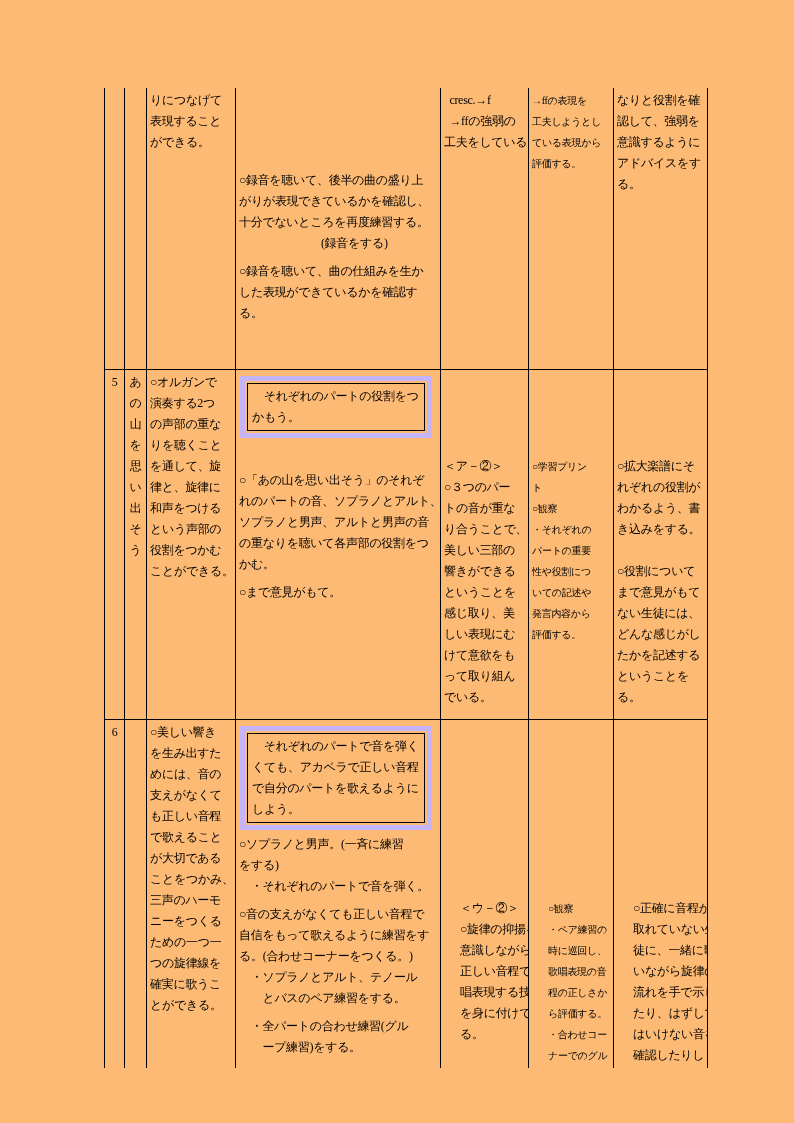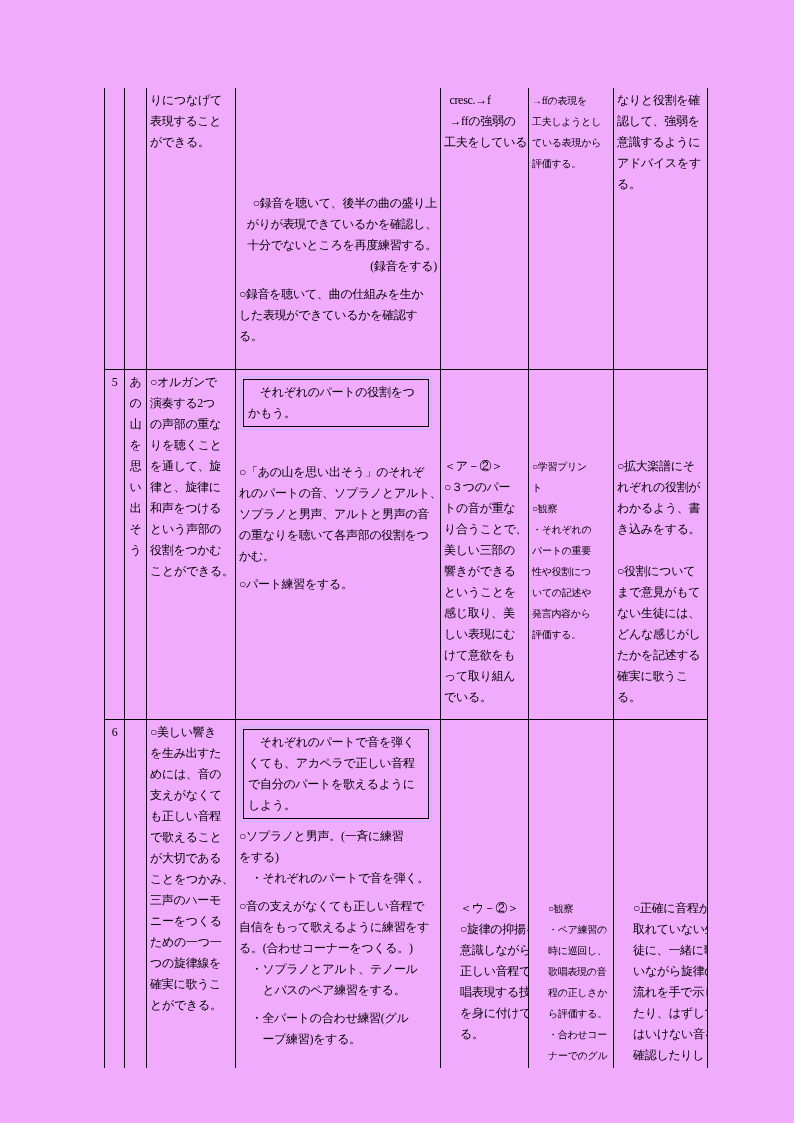--- a/index.html
+++ b/index.html
@@ -1,19 +1,19 @@
 <!DOCTYPE html>
 <html><head>
 <meta charset="utf-8">
 <style>
   html,body{margin:0;padding:0;background:#ffffff;}
   .page{
     position:relative;
     width:794px;height:1123px;
-    background:#f0abfc;
+    background:#fdba74;
     font-family:"Liberation Serif","DejaVu Serif",serif;
     color:#000;
     overflow:hidden;
   }
   table.plan{
     position:absolute;left:104px;top:88px;
     border-collapse:collapse;table-layout:fixed;
     width:603px;
   }
   table.plan td{
@@ -34,25 +34,25 @@
   }
   td.c5 .txt{font-size:12px;}
   td.c6 .txt{font-size:10px;}
   td.c7 .txt{font-size:12px;}
   td.cnum .txt, td.cunit .txt{text-align:center;}
   .para + .para{margin-top:7px;}
   .mt4{margin-top:4px;}
   .mt29{margin-top:32px;}
   .mt84{margin-top:84px;}
   .mt88{margin-top:88px;}
-  .mt105{margin-top:103px;text-align:right;}
+  .mt105{margin-top:80px;}
   .mt176{margin-top:176px;margin-left:16px;}
   .callout{
     position:relative;
-    border:1px solid #c4b5fd;
+    border:5px solid #c4b5fd;
     margin:4px 5px 0 1px;
     padding:5px 7px;
   }
   .callout::after{
     content:"";
     position:absolute;inset:2px;
     border:1px solid #000;
     pointer-events:none;
   }
 </style>
@@ -143,21 +143,21 @@
       <td>
         <div class="callout">
               <div class="txt">　それぞれのパートの役割をつ
 かもう。</div>
             </div>
         <div class="txt para mt29">○「あの山を思い出そう」のそれぞ
 れのパートの音、ソプラノとアルト、
 ソプラノと男声、アルトと男声の音
 の重なりを聴いて各声部の役割をつ
 かむ。</div>
-        <div class="txt para mt88">○パート練習をする。</div>
+        <div class="txt para mt88">○まで意見がもて。</div>
       </td>
       <td class="c5">
             <div class="txt mt84">＜ア－②＞
 ○３つのパー
 トの音が重な
 り合うことで、
 美しい三部の
 響きができる
 ということを
 感じ取り、美
@@ -181,21 +181,21 @@
             <div class="txt mt84">○拡大楽譜にそ
 れぞれの役割が
 わかるよう、書
 き込みをする。
 
 ○役割について
 まで意見がもて
 ない生徒には、
 どんな感じがし
 たかを記述する
-確実に歌うこ
+ということを
 る。</div>
           </td>
     </tr>
 
     <tr class="row6">
       <td class="cnum">
             <div class="txt">6</div>
           </td>
       <td class="cunit">
             <div class="txt"></div>

